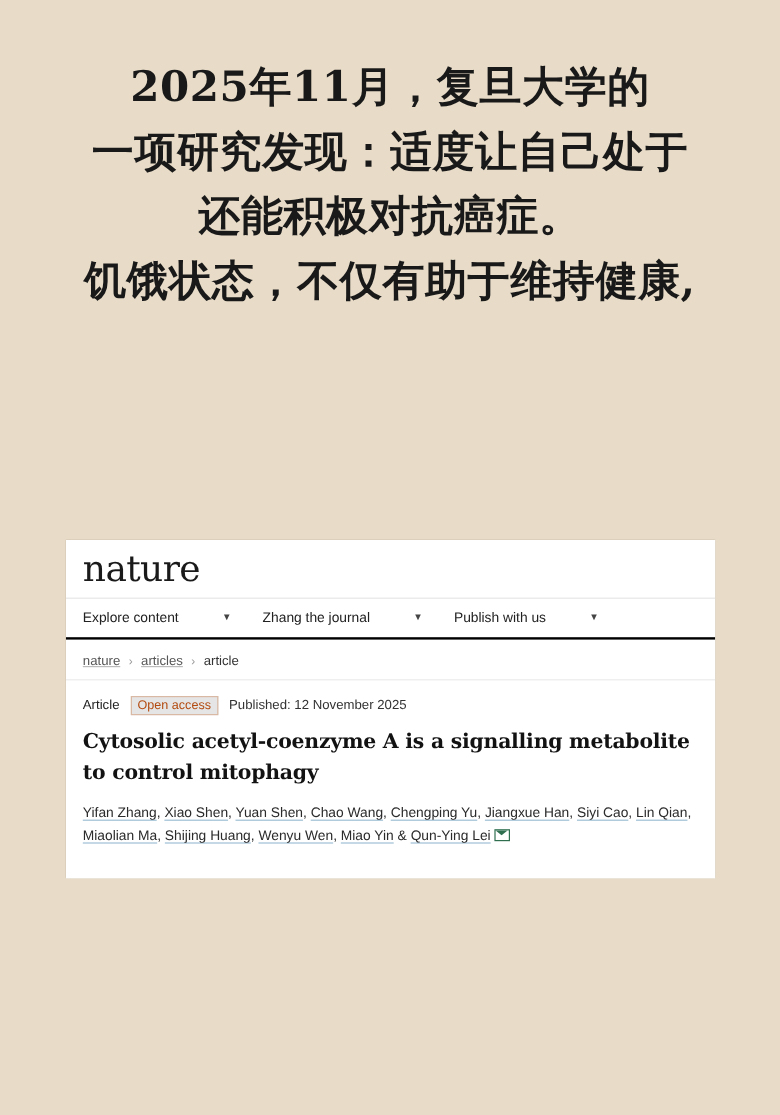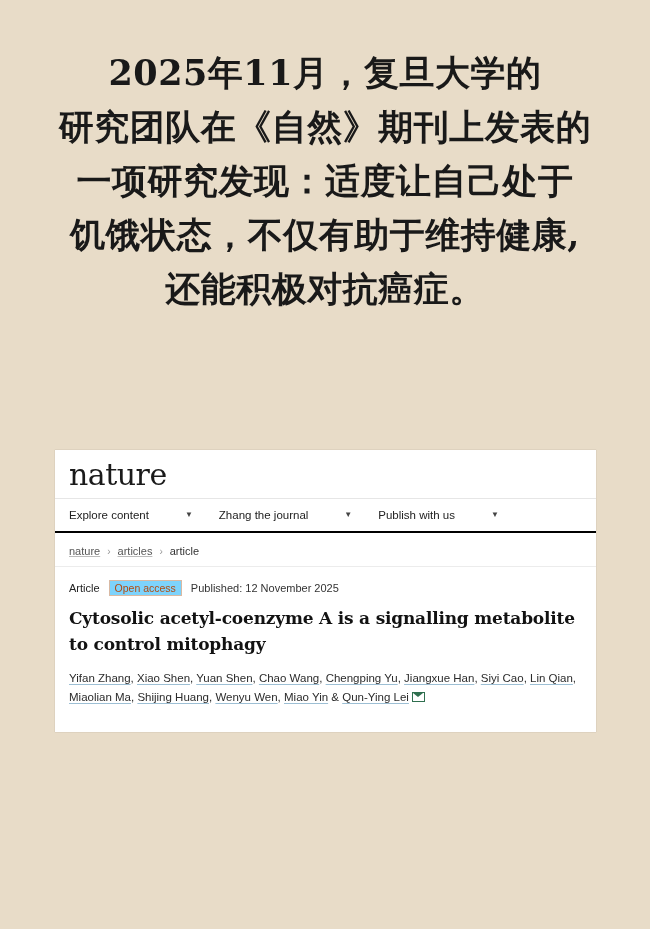--- a/index.html
+++ b/index.html
@@ -117,21 +117,21 @@
     display: flex;
     align-items: center;
     padding: 13px 0 0 14px;
     font-size: 11px;
     color: #333;
   }
   .meta-type { margin-right: 9px; color: #222; }
   .meta-oa {
     color: #b34b10;
     border: 1px solid #d9b9a3;
-    background: #7dd3fc;
+    background: #e5e5e5;
     padding: 1px 5px;
     font-size: 10.5px;
     margin-right: 9px;
   }
   .meta-pub { color: #333; }
 
   .article-title {
     padding: 9px 16px 0 14px;
     font-family: "DejaVu Serif", "Liberation Serif", serif;
     font-weight: bold;
@@ -175,24 +175,23 @@
     border-top: 4.5px solid #2f6f4f;
   }
 </style>
 </head>
 <body>
 
 <div class="page">
 
   <div class="headline">
     <span class="hl-line">2025年11月，复旦大学的</span>
-    <span class="hl-line">研究团队在《自然》期刊上发表的</span>
     <span class="hl-line">一项研究发现：适度让自己处于</span>
+    <span class="hl-line">还能积极对抗癌症。</span>
     <span class="hl-line">饥饿状态，不仅有助于维持健康,</span>
-    <span class="hl-line">还能积极对抗癌症。</span>
   </div>
 
   <div class="nature-card">
 
     <div class="nature-header">
       <div class="nature-logo">nature</div>
     </div>
 
     <div class="nature-nav">
       <div class="nav-item">

